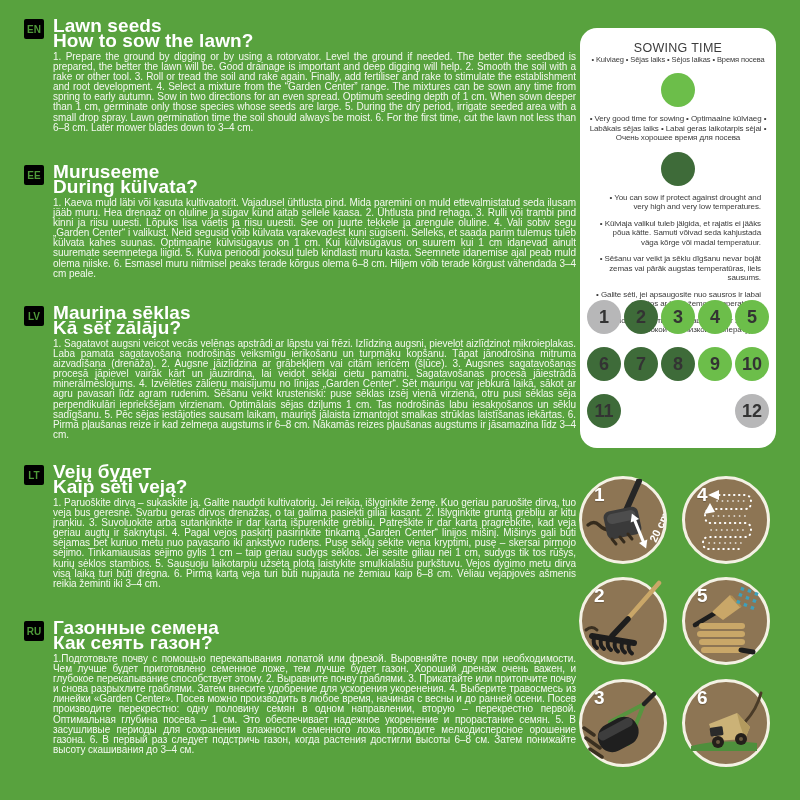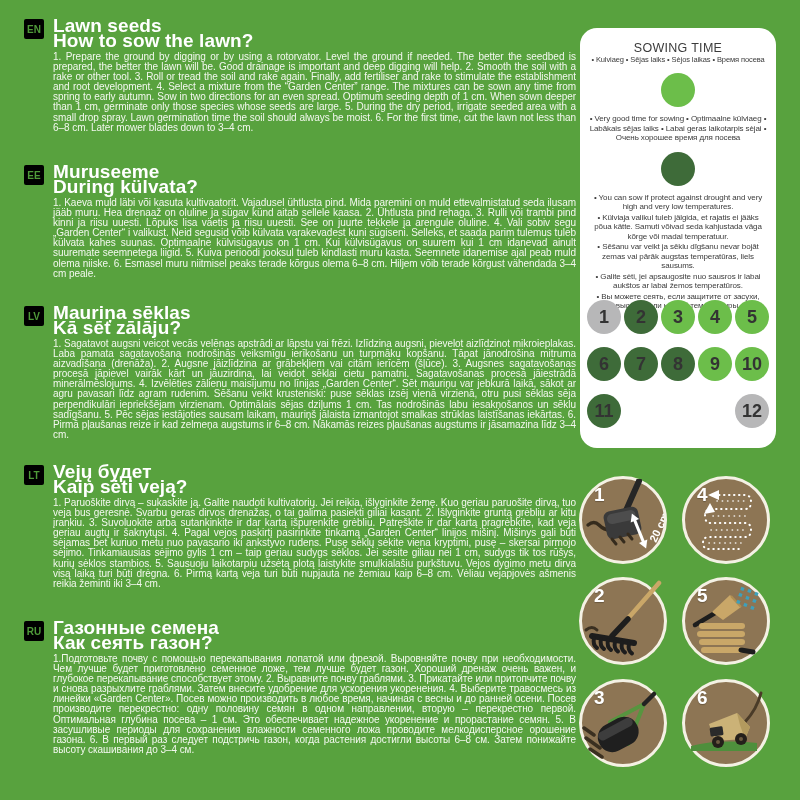--- a/index.html
+++ b/index.html
@@ -50,21 +50,21 @@
   }
   .big-circle{
     width:34px;height:34px;border-radius:50%;
     margin:9px auto 7px auto;
   }
   .big-circle.good{background:var(--month-good,#6cbe4a);}
   .big-circle.protected{background:var(--month-protected,#3e6b39);}
   .cap{
     font-size:8px;line-height:9.5px;padding:0 8px;letter-spacing:-0.1px;
   }
-  .cap-line{margin:1px;}
+  .cap-line{margin:7px;text-align:right;}
   .months{
     position:absolute;bottom:20px;left:7px;right:7px;
     display:flex;flex-wrap:wrap;justify-content:space-between;
     row-gap:13px;
   }
   .month{
     width:34px;height:34px;border-radius:50%;
     display:flex;align-items:center;justify-content:center;
     font-size:18px;font-weight:bold;color:#333333;
   }

